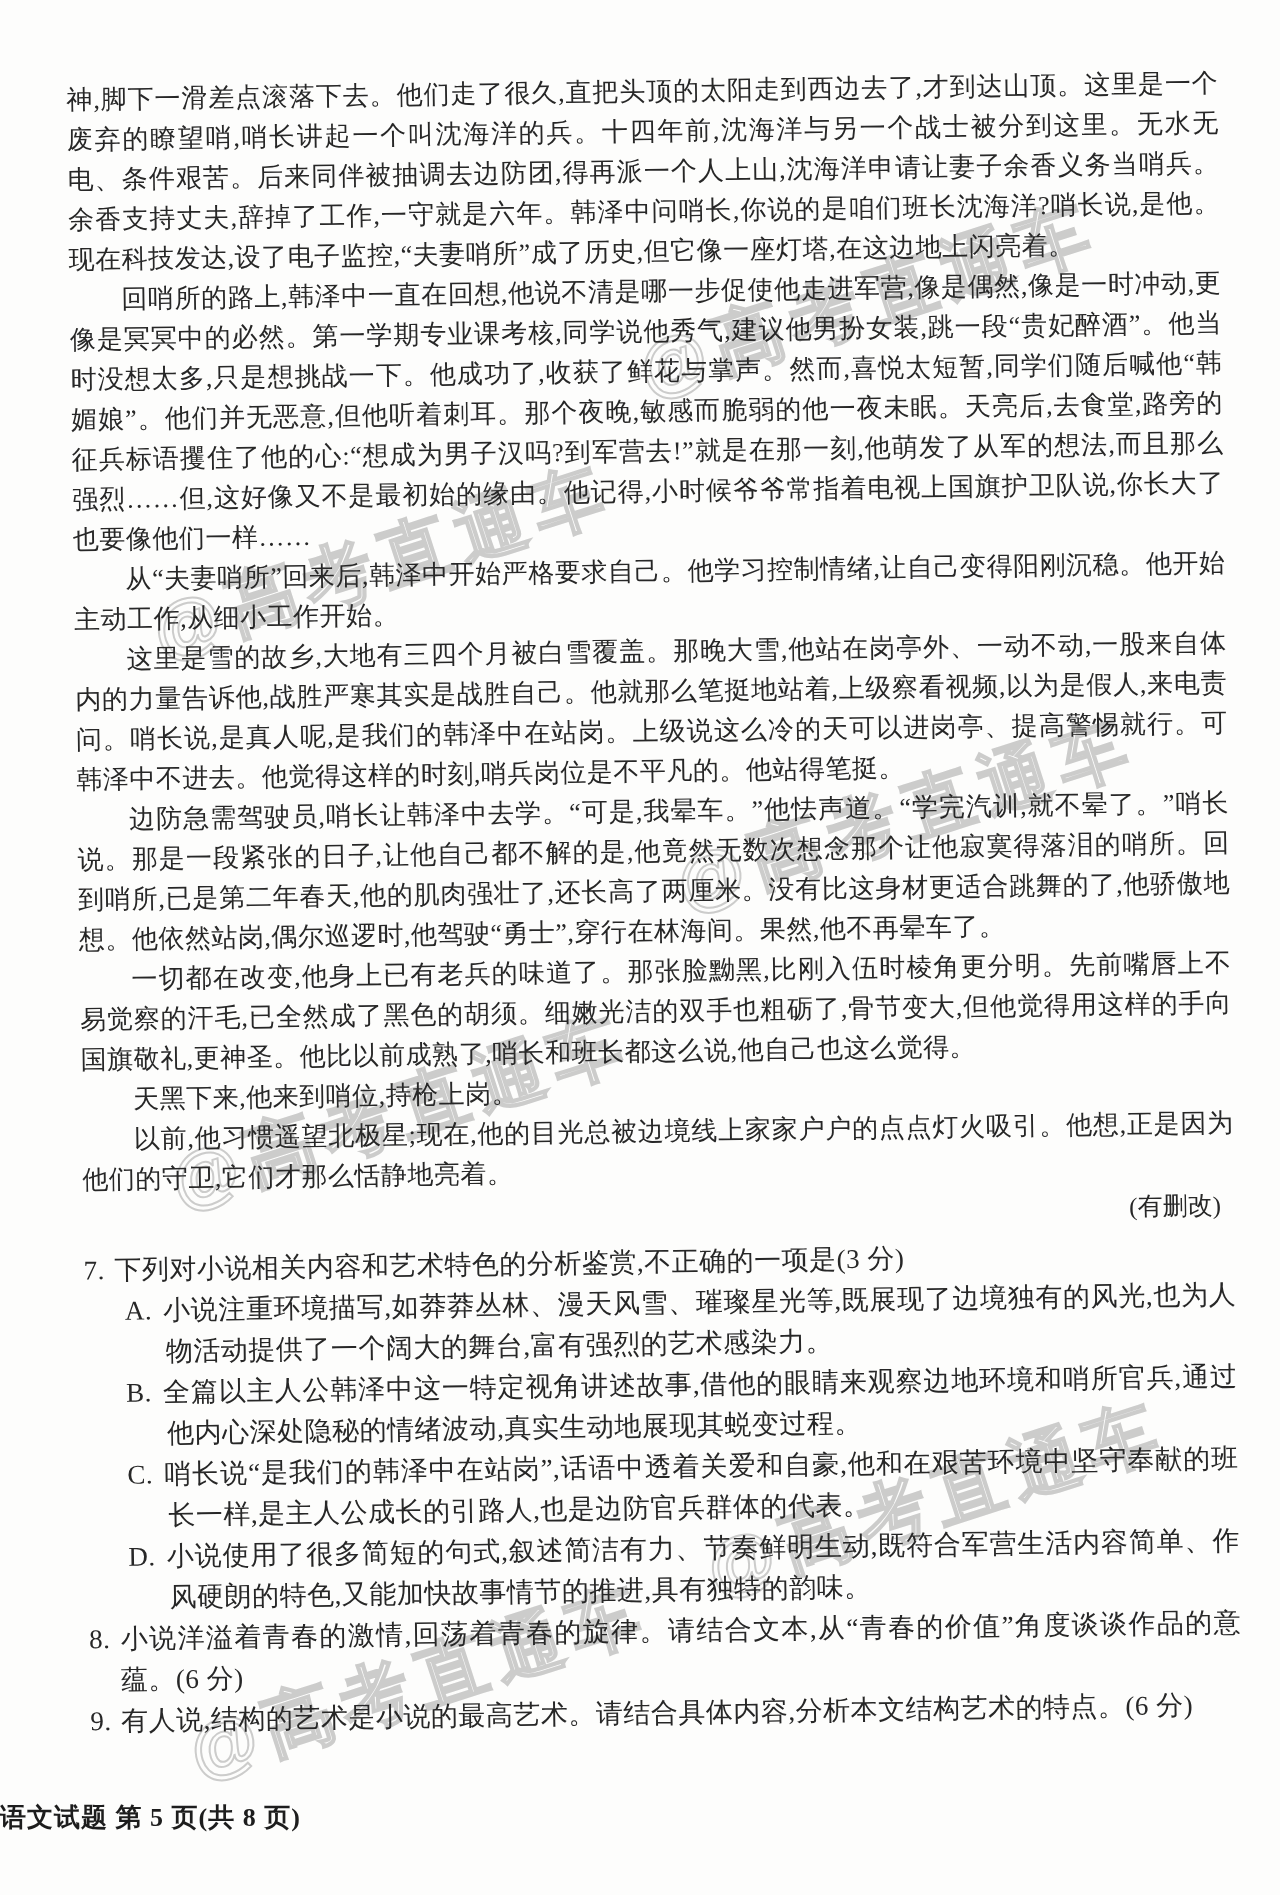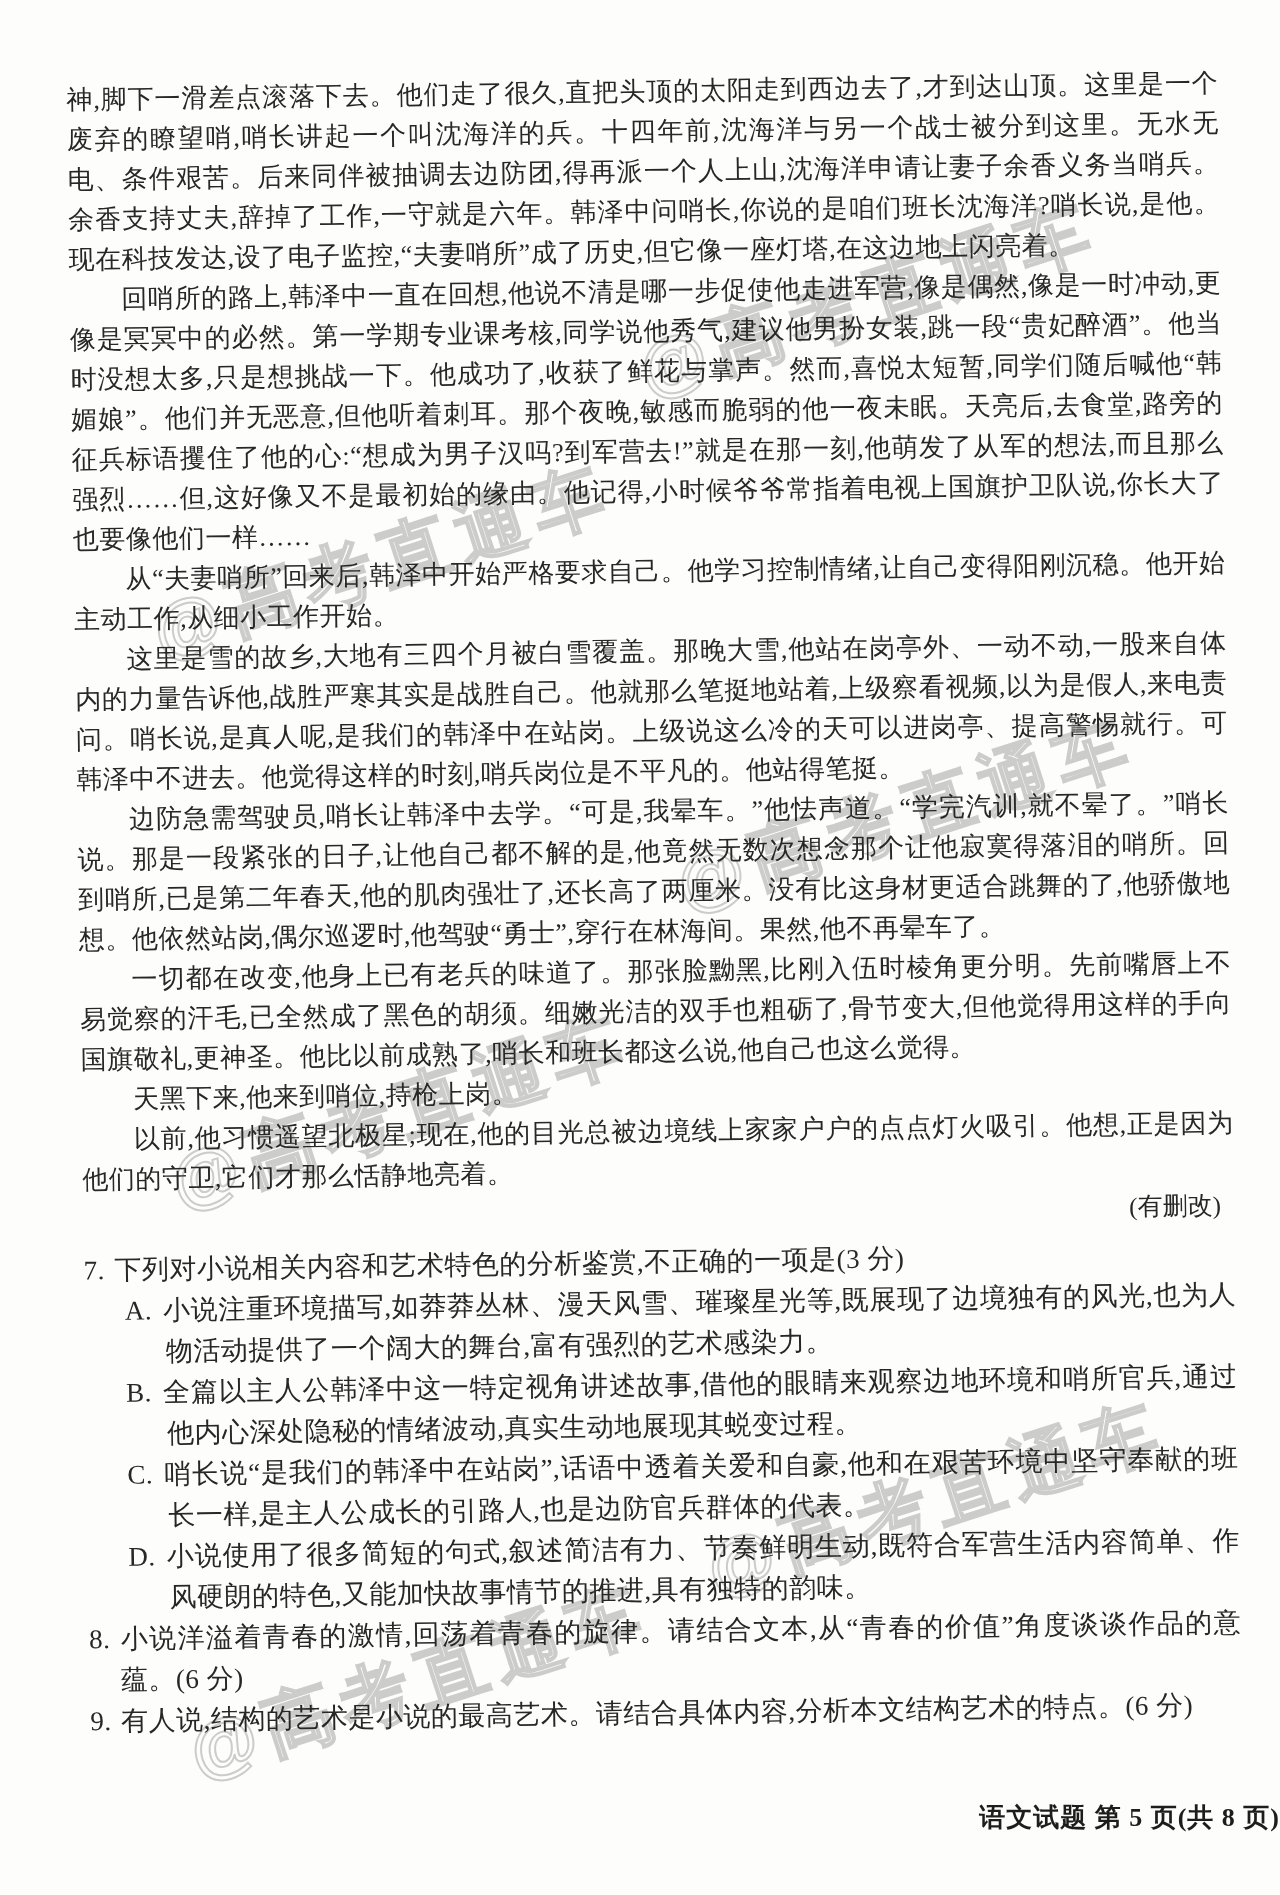--- a/index.html
+++ b/index.html
@@ -58,21 +58,21 @@
     padding-left: 1.5em;
     text-indent: -1.5em;
     letter-spacing: 0.5px;
   }
   .olabel { margin-right: 0.4em; }
   .footer {
     position: absolute;
     left: 0;
     top: 1800px;
     width: 1280px;
-    text-align: right;
+    text-align: left;
     font-size: 26px;
     font-weight: bold;
     color: #1d1d1d;
     letter-spacing: 1px;
   }
   .wm {
     position: absolute;
     z-index: 1;
     font-size: 70px;
     font-weight: bold;

